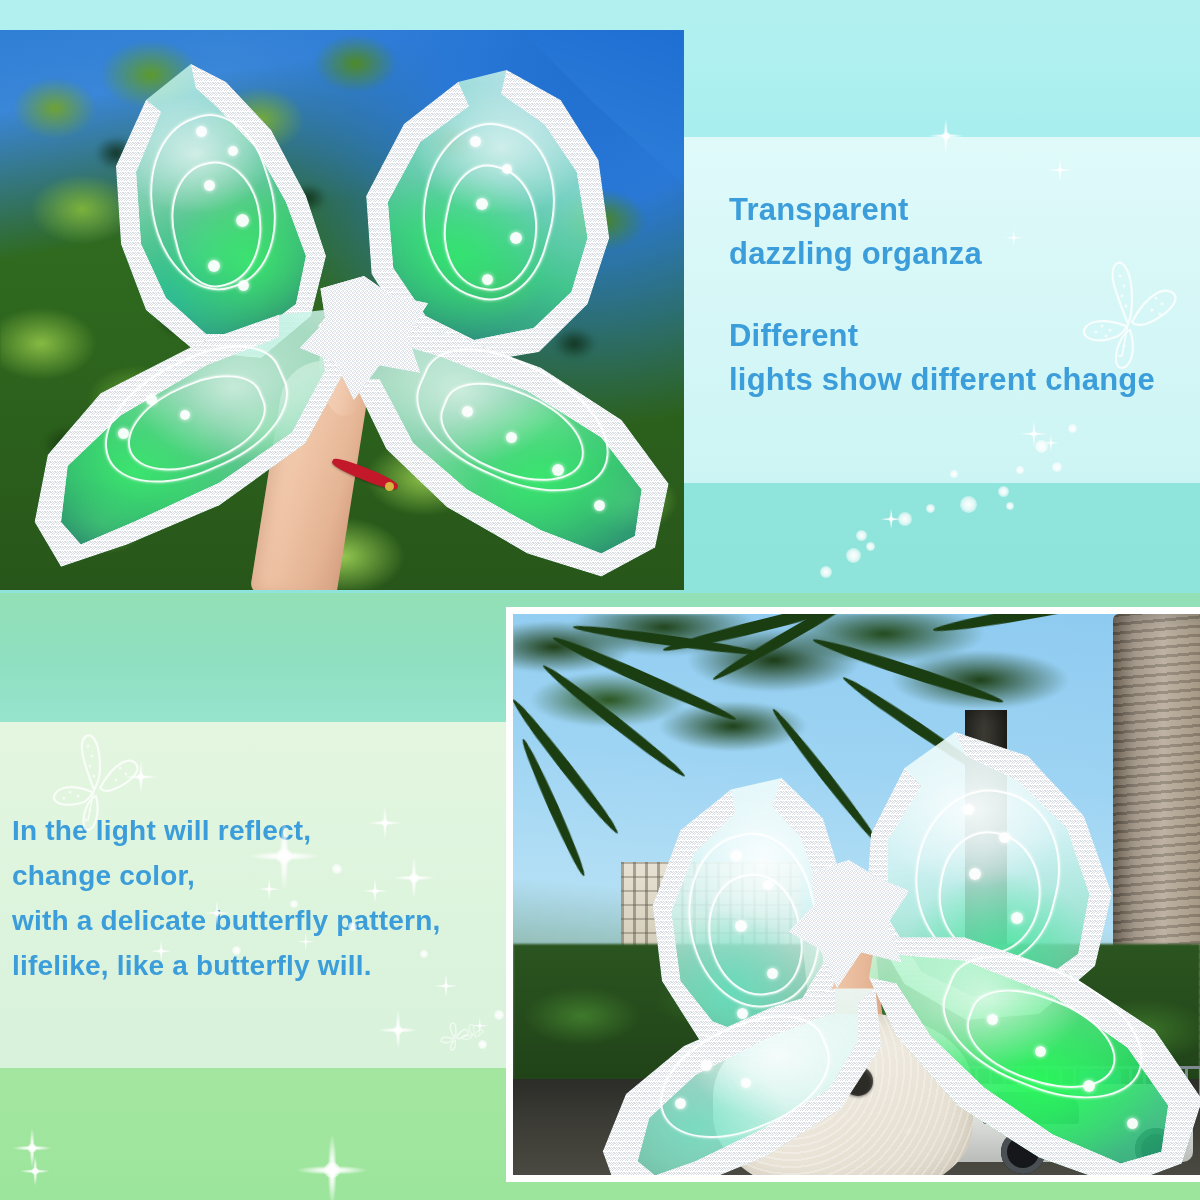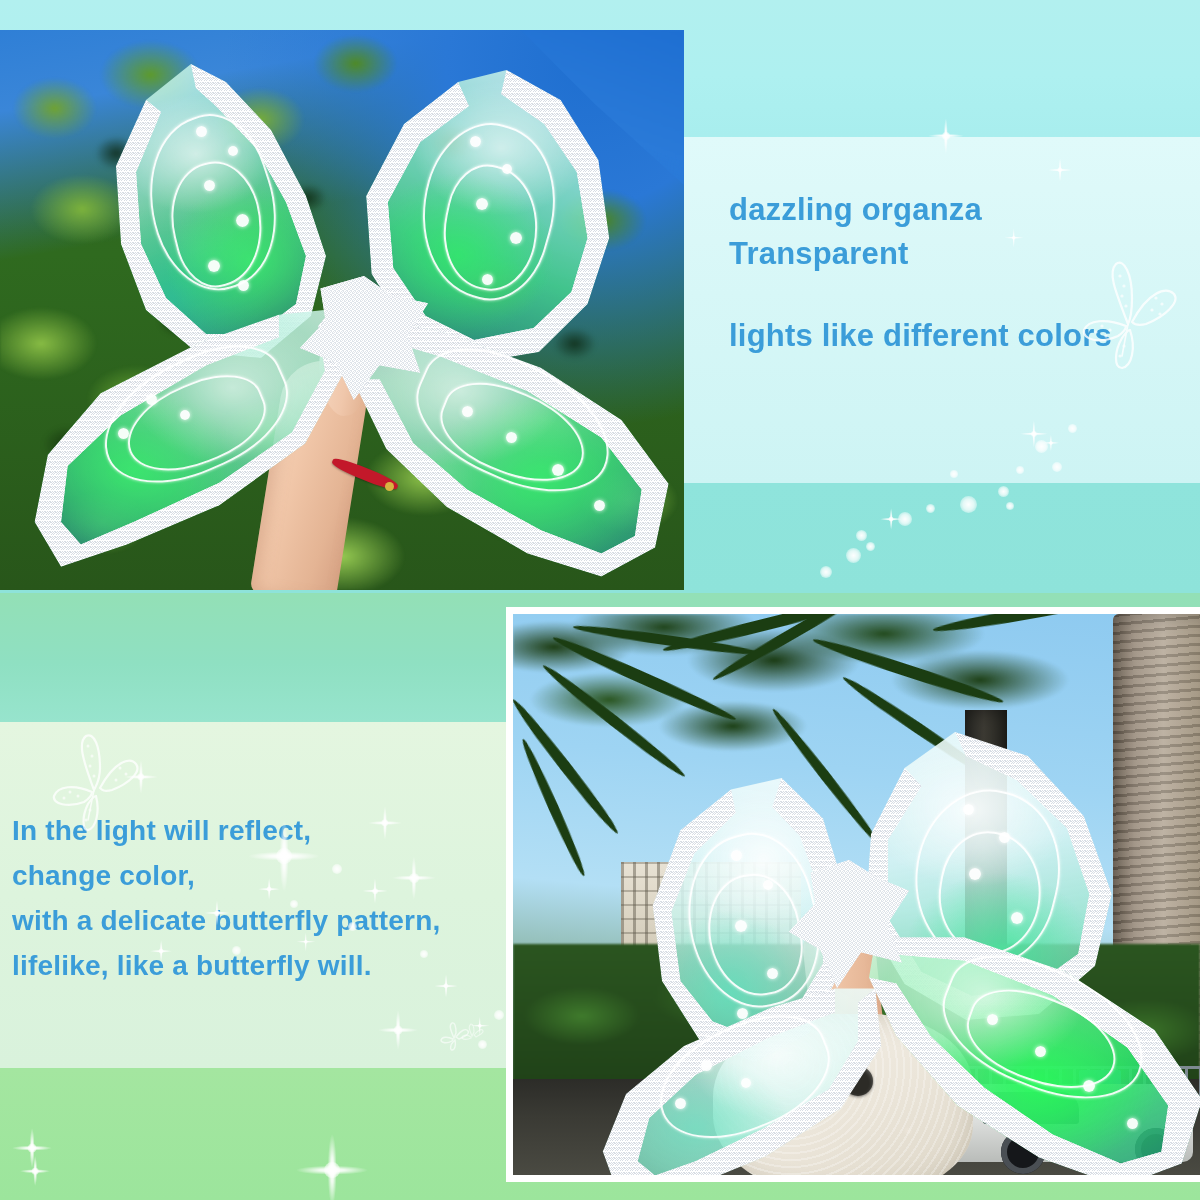--- a/index.html
+++ b/index.html
@@ -431,24 +431,25 @@
       <div class="dot" style="left:104px;top:86px;width:11px;height:11px;"></div>
       <div class="dot" style="left:144px;top:104px;width:10px;height:10px;"></div>
       <div class="dot" style="left:78px;top:124px;width:11px;height:11px;"></div>
     </div>
 
     <div class="body-glitter" style="left:276px;top:246px;width:120px;height:128px;
                 clip-path:polygon(50% 0,74% 14%,100% 24%,82% 50%,94% 80%,60% 72%,40% 100%,26% 70%,0 56%,22% 34%,18% 10%);"></div>
   </div>
 
   <div class="copy" id="copy-top-right">
+    <div class="line">Transparent</div>
     <div class="line">dazzling organza</div>
-    <div class="line">Transparent</div>
     <div class="gap"></div>
-    <div class="line">lights like different colors</div>
+    <div class="line">Different</div>
+    <div class="line">lights show different change</div>
   </div>
 
   <div class="copy" id="copy-bottom-left">
     <div class="line">In the light will reflect,</div>
     <div class="line">change color,</div>
     <div class="line">with a delicate butterfly pattern,</div>
     <div class="line">lifelike, like a butterfly will.</div>
   </div>
 
   <div class="ghost-bf" style="left:1062px;top:252px;width:140px;height:130px;opacity:.88;">

